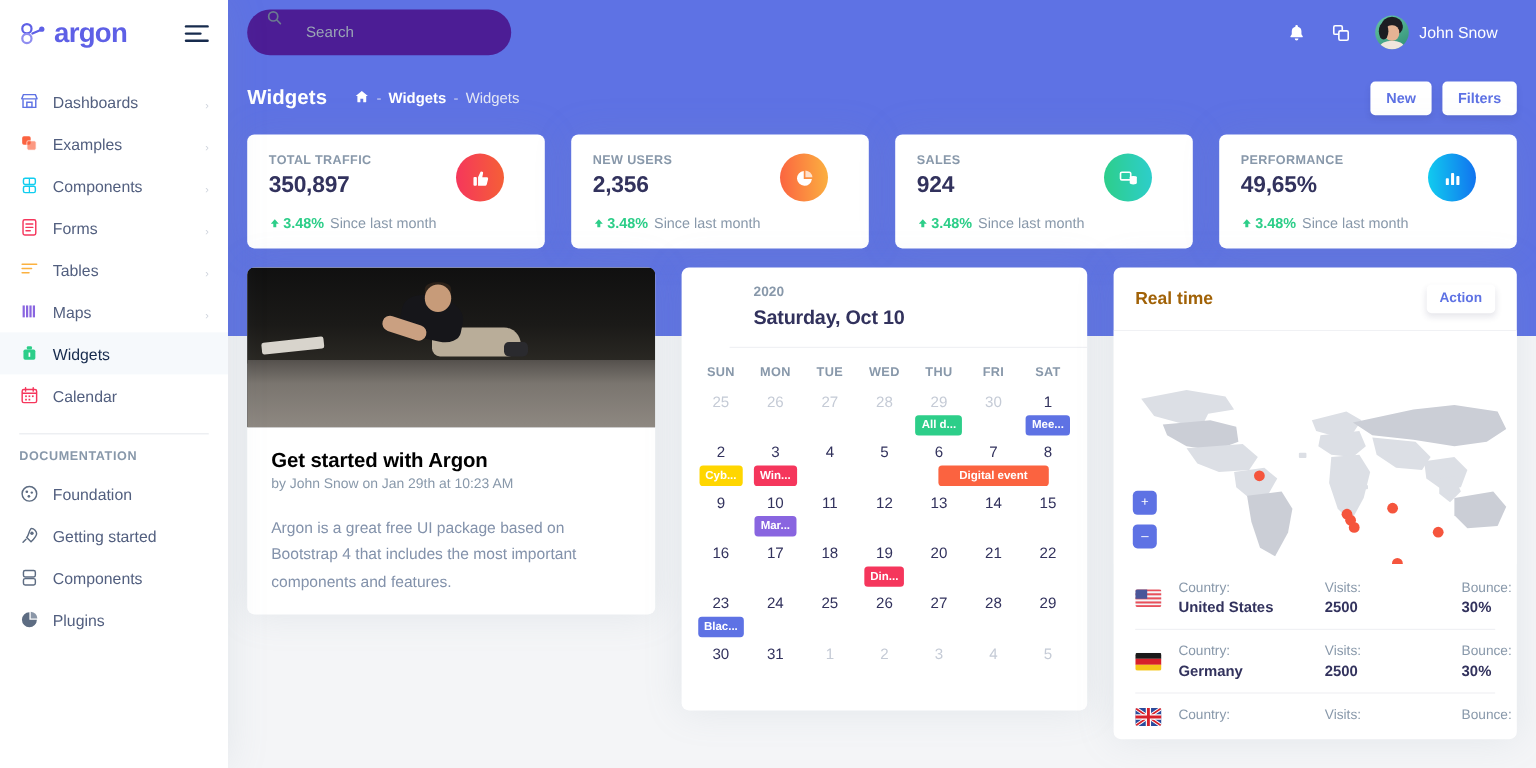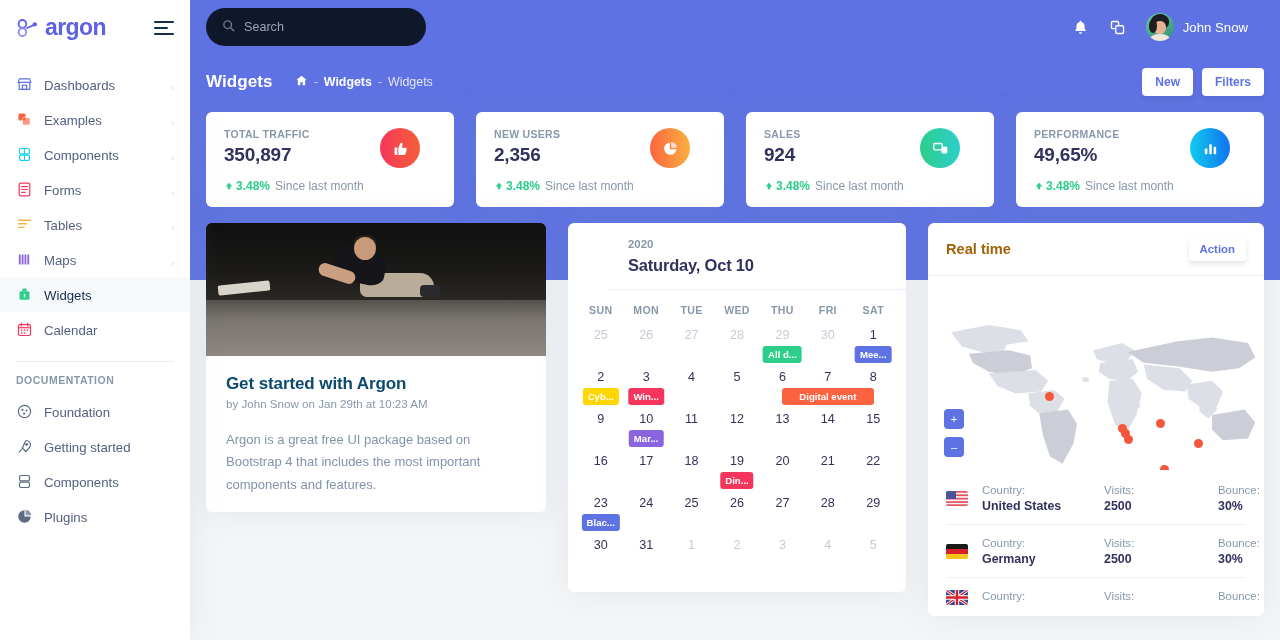--- a/index.html
+++ b/index.html
@@ -51,22 +51,22 @@
   .main { flex: 1; position: relative; height: 640px; overflow: hidden; background: #f4f5f7; }
   .header-bg {
     position: absolute; top: 0; left: 0; right: 0; height: 280px;
     background: #5e72e4;
   }
   .topnav {
     position: relative; z-index: 5; height: 54px;
     display: flex; align-items: center; padding: 0 16px;
   }
   .search {
-    width: 220px; height: 38px; background: #0f172a; border-radius: 30px;
-    display: flex; align-items: center; gap: 9px; padding: 0 16px;
+    width: 220px; height: 38px; background: #4c1d95; border-radius: 30px;
+    display: flex; gap: 20px; padding: 0 16px;
     box-shadow: 0 0 0 0 rgba(0,0,0,0);
   }
   .search input {
     border: 0; outline: 0; font-size: 12.6px; color: #8898aa;
     font-family: "Liberation Sans", sans-serif; width: 100%; background: transparent;
   }
   .search input::placeholder { color: #9aa5b5; }
   .topnav-right {
     margin-left: auto; display: flex; align-items: center; gap: 20px; padding-right: 16px;
   }
@@ -131,21 +131,21 @@
   .ph-person { position: absolute; left: 96px; top: 14px; width: 135px; height: 78px; }
   .ph-torso { position: absolute; left: 32px; top: 10px; width: 52px; height: 36px; background: #16161a; border-radius: 40% 45% 30% 35%; transform: rotate(12deg); }
   .ph-head { position: absolute; left: 52px; top: 0px; width: 22px; height: 23px; background: #c79b79; border-radius: 50%; }
   .ph-hair { position: absolute; left: 52px; top: -2px; width: 22px; height: 12px; background: #2b2119; border-radius: 50% 50% 20% 20%; }
   .ph-arm { position: absolute; left: 16px; top: 30px; width: 38px; height: 13px; background: #caa081; border-radius: 8px; transform: rotate(18deg); }
   .ph-legs { position: absolute; left: 58px; top: 36px; width: 74px; height: 24px; background: #b9ad99; border-radius: 10px 25px 18px 12px; }
   .ph-shoe { position: absolute; left: 118px; top: 48px; width: 20px; height: 12px; background: #2a2a2e; border-radius: 4px; }
   .ph-paper { position: absolute; left: 12px; top: 60px; width: 52px; height: 10px; background: #d8d4cc; transform: rotate(-6deg); border-radius: 2px; }
 
   .post { padding: 18px 20px 16px 20px; }
-  .post h3 { font-size: 17px; color: #0c4a6e; font-weight: bold; letter-spacing: -.1px; }
+  .post h3 { font-size: 17px; color: #000000; font-weight: bold; letter-spacing: -.1px; }
   .post .meta { font-size: 11.6px; color: #8898aa; margin-top: 3px; }
   .post p { font-size: 13px; color: #8392ab; line-height: 1.72; margin-top: 19px; }
 
   
   .cal-head { padding: 15px 28px 14px 20px; border-bottom: 1px solid #f0f1f4; margin-left: 40px; }
   .cal-year { font-size: 11.4px; color: #8898aa; font-weight: bold; }
   .cal-date { font-size: 16.5px; color: #32325d; font-weight: bold; margin-top: 6px; letter-spacing: -.2px; }
   .cal-body { padding: 14px 10px 16px 10px; }
   .cal-grid { display: grid; grid-template-columns: repeat(7,1fr); }
   .dow { text-align: center; font-size: 10.6px; color: #8898aa; font-weight: bold; letter-spacing: .3px; padding-bottom: 8px; }

